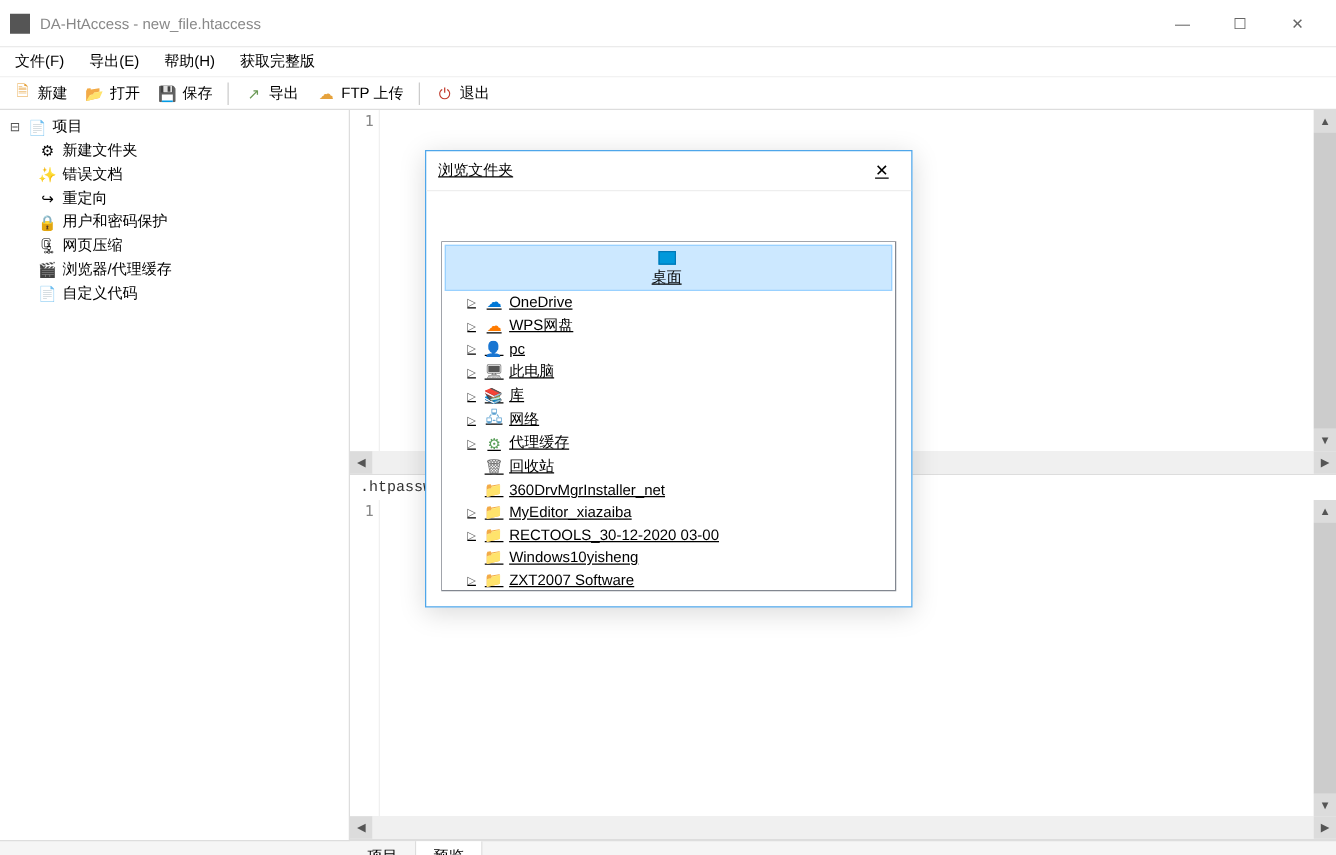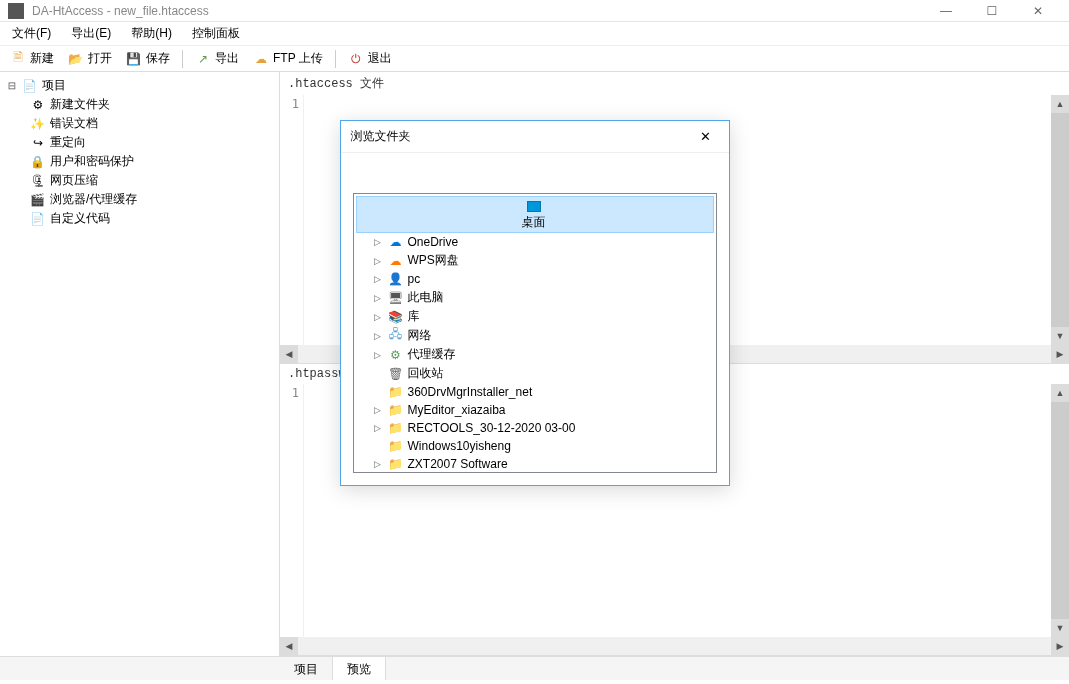--- a/index.html
+++ b/index.html
@@ -1,19 +1,19 @@
 <!DOCTYPE html>
 <html><head>
   <meta charset="utf-8">
   <style>
     * { box-sizing: border-box; margin: 0; padding: 0; font-family: "Microsoft YaHei", "Segoe UI", Tahoma, sans-serif; font-size: 12px; }
     body { background: #fff; width: 1069px; height: 684px; overflow: hidden; position: relative; }
     
     
-    .titlebar { height: 22px; background: #fff; display: flex; align-items: center; padding: 0 8px; border-bottom: 1px solid #e5e5e5; }
+    .titlebar { height: 38px; background: #fff; display: flex; align-items: center; padding: 0 8px; border-bottom: 1px solid #e5e5e5; }
     .titlebar .app-icon { width: 16px; height: 16px; background: #555; margin-right: 8px; display: inline-block; }
     .titlebar .title { flex: 1; color: #888; font-size: 12px; }
     .titlebar .win-controls { display: flex; gap: 0; }
     .titlebar .win-btn { width: 46px; height: 30px; display: flex; align-items: center; justify-content: center; color: #666; cursor: pointer; }
     
     
     .menubar { height: 24px; display: flex; align-items: flex-end; padding: 0 2px; background: #fff; border-bottom: 1px solid #eee; }
     .menubar .menu-item { padding: 3px 10px; cursor: pointer; color: #000; }
     
     
@@ -45,21 +45,21 @@
     .v-scroll .arrow { height: 18px; background: #dcdcdc; display: flex; align-items: center; justify-content: center; color: #555; font-size: 9px; cursor: pointer; }
     .v-scroll .thumb { background: #ccc; width: 100%; }
     
     
     .bottom-tabs { height: 24px; display: flex; align-items: stretch; border-top: 1px solid #ddd; background: #f5f5f5; padding-left: 280px; }
     .bottom-tabs .tab { padding: 4px 14px; border-right: 1px solid #ddd; cursor: pointer; background: #f5f5f5; }
     .bottom-tabs .tab.active { background: #fff; }
     
     
     .dialog-backdrop { position: absolute; inset: 0; display: flex; align-items: flex-start; justify-content: center; padding-top: 120px; pointer-events: none; }
-    .dialog { width: 390px; background: #fff; border: 1px solid #4ea6ea; box-shadow: 0 4px 20px rgba(0,0,0,0.15); pointer-events: auto; }
+    .dialog { width: 390px; background: #fff; border: 1px solid #4ea6ea; box-shadow: 0 4px 20px rgba(0,0,0,0.15); pointer-events: auto; text-decoration: underline; }
     .dialog-titlebar { height: 32px; display: flex; align-items: center; padding: 0 10px; border-bottom: 1px solid #eee; }
     .dialog-titlebar .dlg-title { flex: 1; font-size: 12px; }
     .dialog-titlebar .dlg-close { width: 26px; height: 26px; display: flex; align-items: center; justify-content: center; cursor: pointer; font-size: 13px; }
     .dialog-body { padding: 40px 12px 12px 12px; }
     .folder-tree-wrap { border: 1px solid #828790; height: 280px; overflow-y: scroll; background: #fff; padding: 2px; }
     .ft-node { display: flex; align-items: center; padding: 1px 2px; white-space: nowrap; cursor: pointer; }
     .ft-node .exp { width: 12px; font-size: 9px; color: #666; text-align: center; }
     .ft-node .fi { width: 16px; height: 16px; margin: 0 4px; display: inline-flex; align-items: center; justify-content: center; font-size: 12px; }
     .ft-node.selected { background: #cce8ff; border: 1px solid #99d1ff; }
     .ft-lvl0 { padding-left: 0; flex-direction: column; }
@@ -96,21 +96,21 @@
     <div class="win-btn">—</div>
     <div class="win-btn">☐</div>
     <div class="win-btn">✕</div>
   </div>
 </div>
 
 <div class="menubar">
   <div class="menu-item">文件(F)</div>
   <div class="menu-item">导出(E)</div>
   <div class="menu-item">帮助(H)</div>
-  <div class="menu-item">控制面板</div>
+  <div class="menu-item">获取完整版</div>
 </div>
 
 <div class="toolbar">
   <div class="tb-item">
     <span class="tb-icon ic-new">🗎</span>
     <span>新建</span>
   </div>
   <div class="tb-item">
     <span class="tb-icon ic-open">📂</span>
     <span>打开</span>
@@ -171,21 +171,20 @@
         <div class="tree-node">
             <span class="node-icon">📄</span>
             <span>自定义代码</span>
           </div>
       </div>
     </div>
   </div>
 
   <div class="editor-area">
     <div class="editor-section">
-      <div class="section-header">.htaccess 文件</div>
       <div class="editor-body">
         <div class="gutter">1</div>
         <div class="editor-content"></div>
         <div class="v-scroll">
           <div class="arrow">▲</div>
           <div class="thumb" style="flex:1"></div>
           <div class="arrow">▼</div>
         </div>
       </div>
       <div class="h-scroll">

